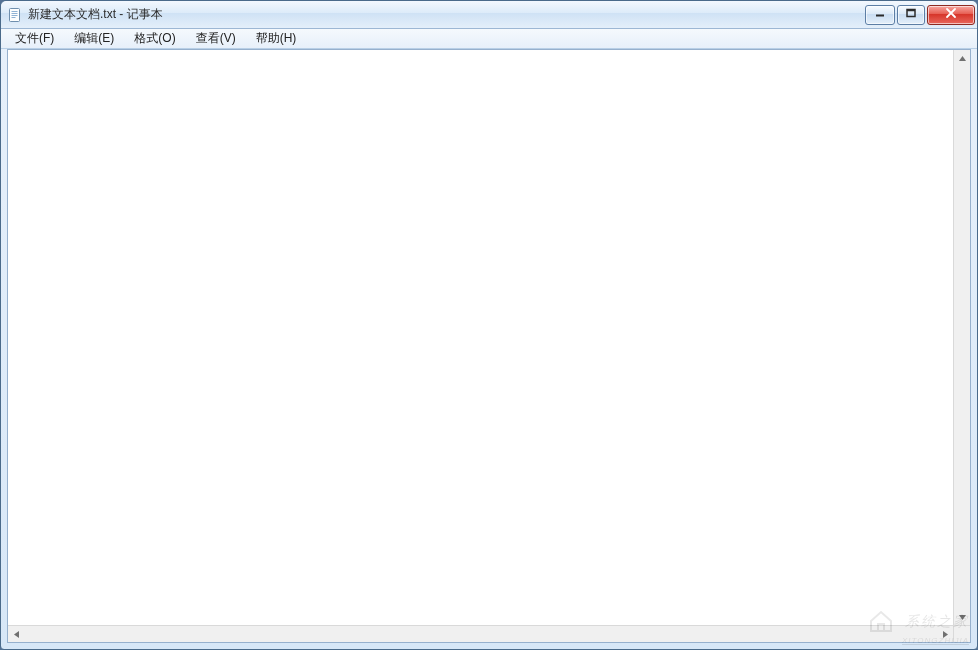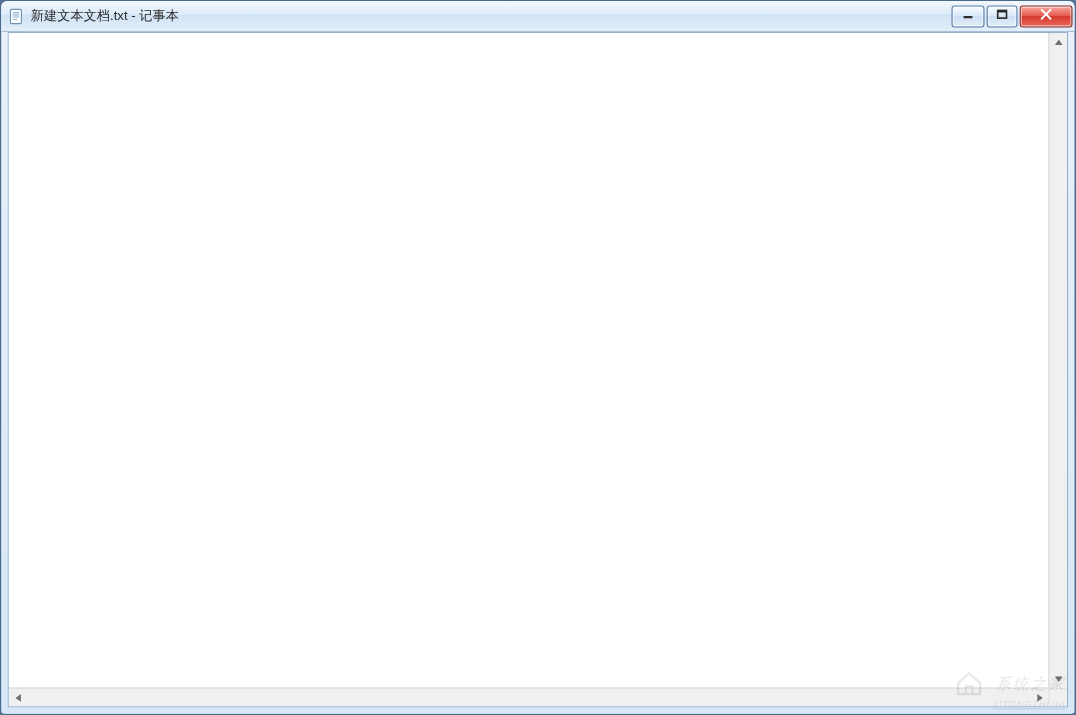--- a/index.html
+++ b/index.html
@@ -119,20 +119,27 @@
       <div class="win-btn close" title="关闭">
         <span>
           <svg width="14" height="12" viewBox="0 0 14 12">
               <path d="M3 2 L11 10 M11 2 L3 10" stroke="#fff" stroke-width="1.8" stroke-linecap="round"></path>
             </svg>
         </span>
       </div>
     </div>
   </div>
 
+  <div class="menubar">
+    <div class="menu-item">文件(F)</div>
+    <div class="menu-item">编辑(E)</div>
+    <div class="menu-item">格式(O)</div>
+    <div class="menu-item">查看(V)</div>
+    <div class="menu-item">帮助(H)</div>
+  </div>
 
   <div class="client">
     <div class="text-area" contenteditable="true" style=""></div>
 
     <div class="vscroll">
       <div class="scroll-arrow up">
         <svg width="9" height="9" viewBox="0 0 9 9">
             <path d="M4.5 2 L8 7 H1 Z" fill="#707070"></path>
           </svg>
       </div>

